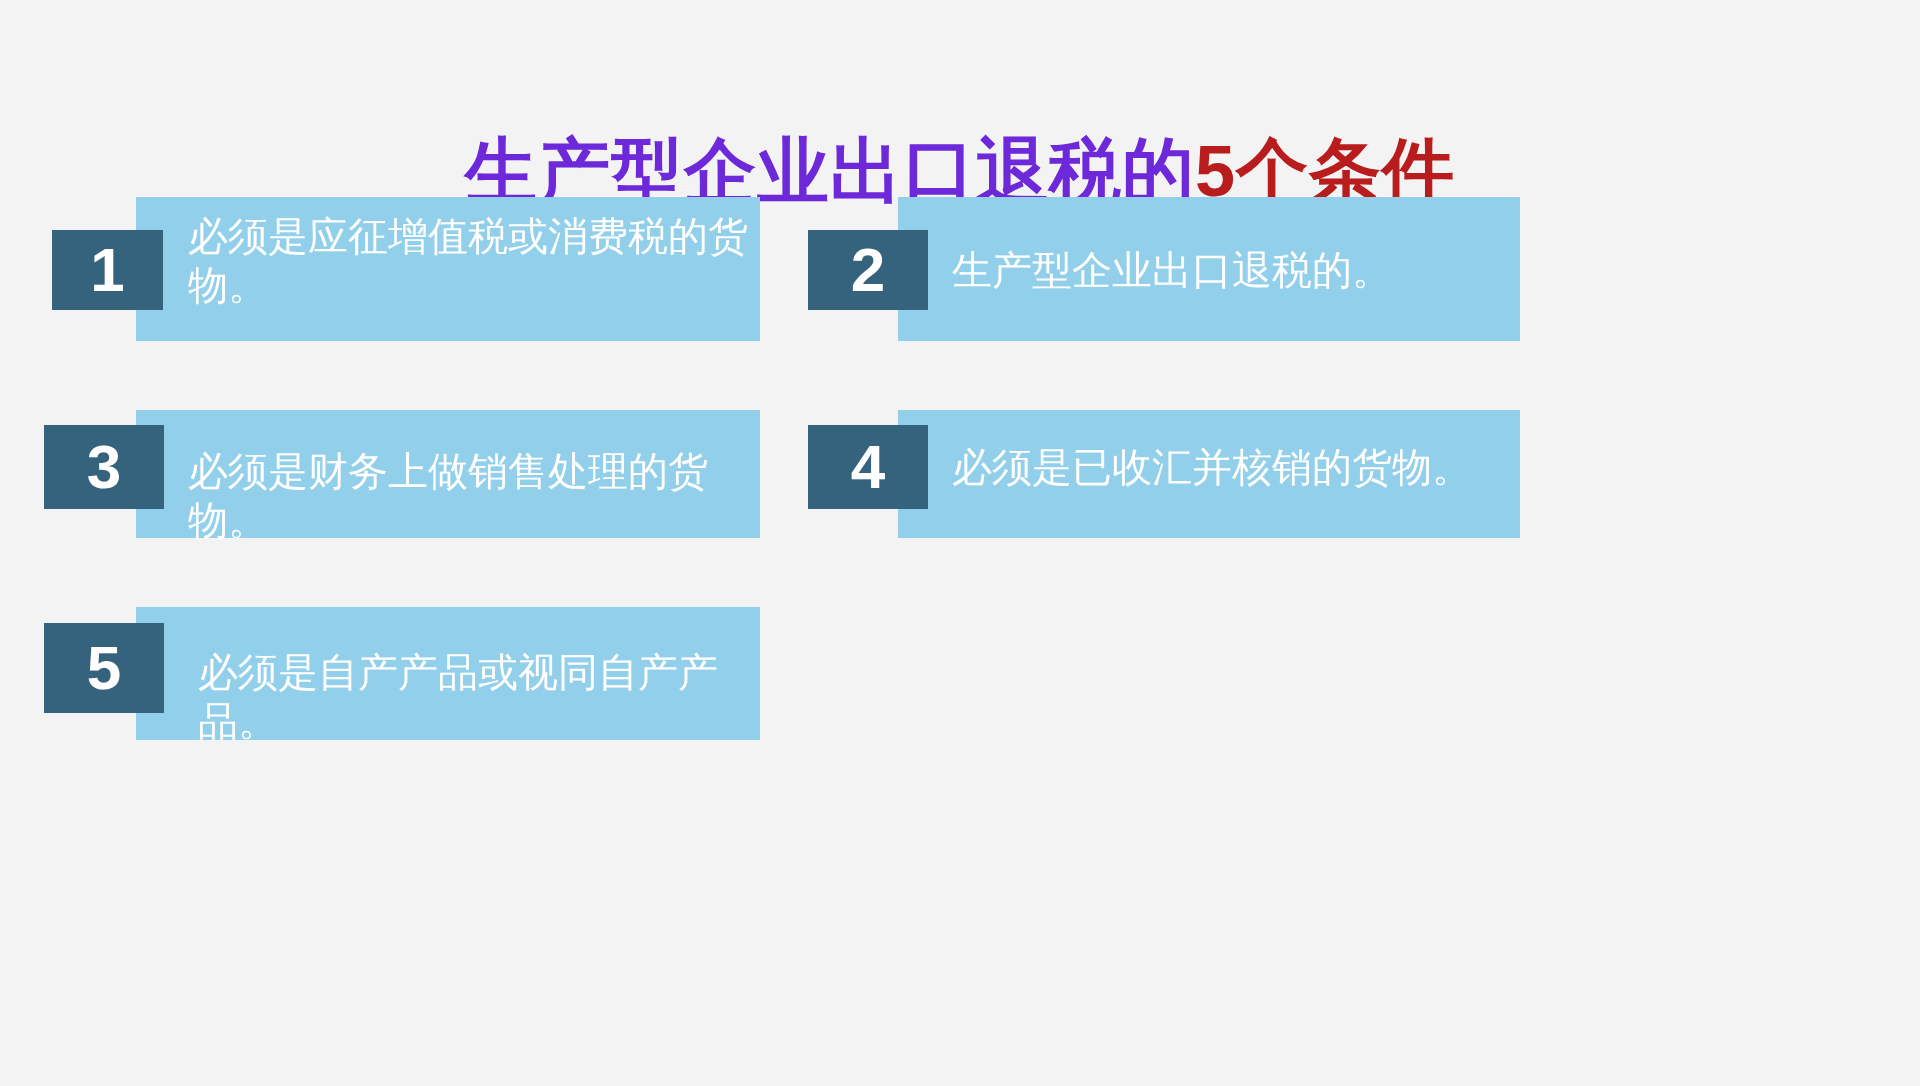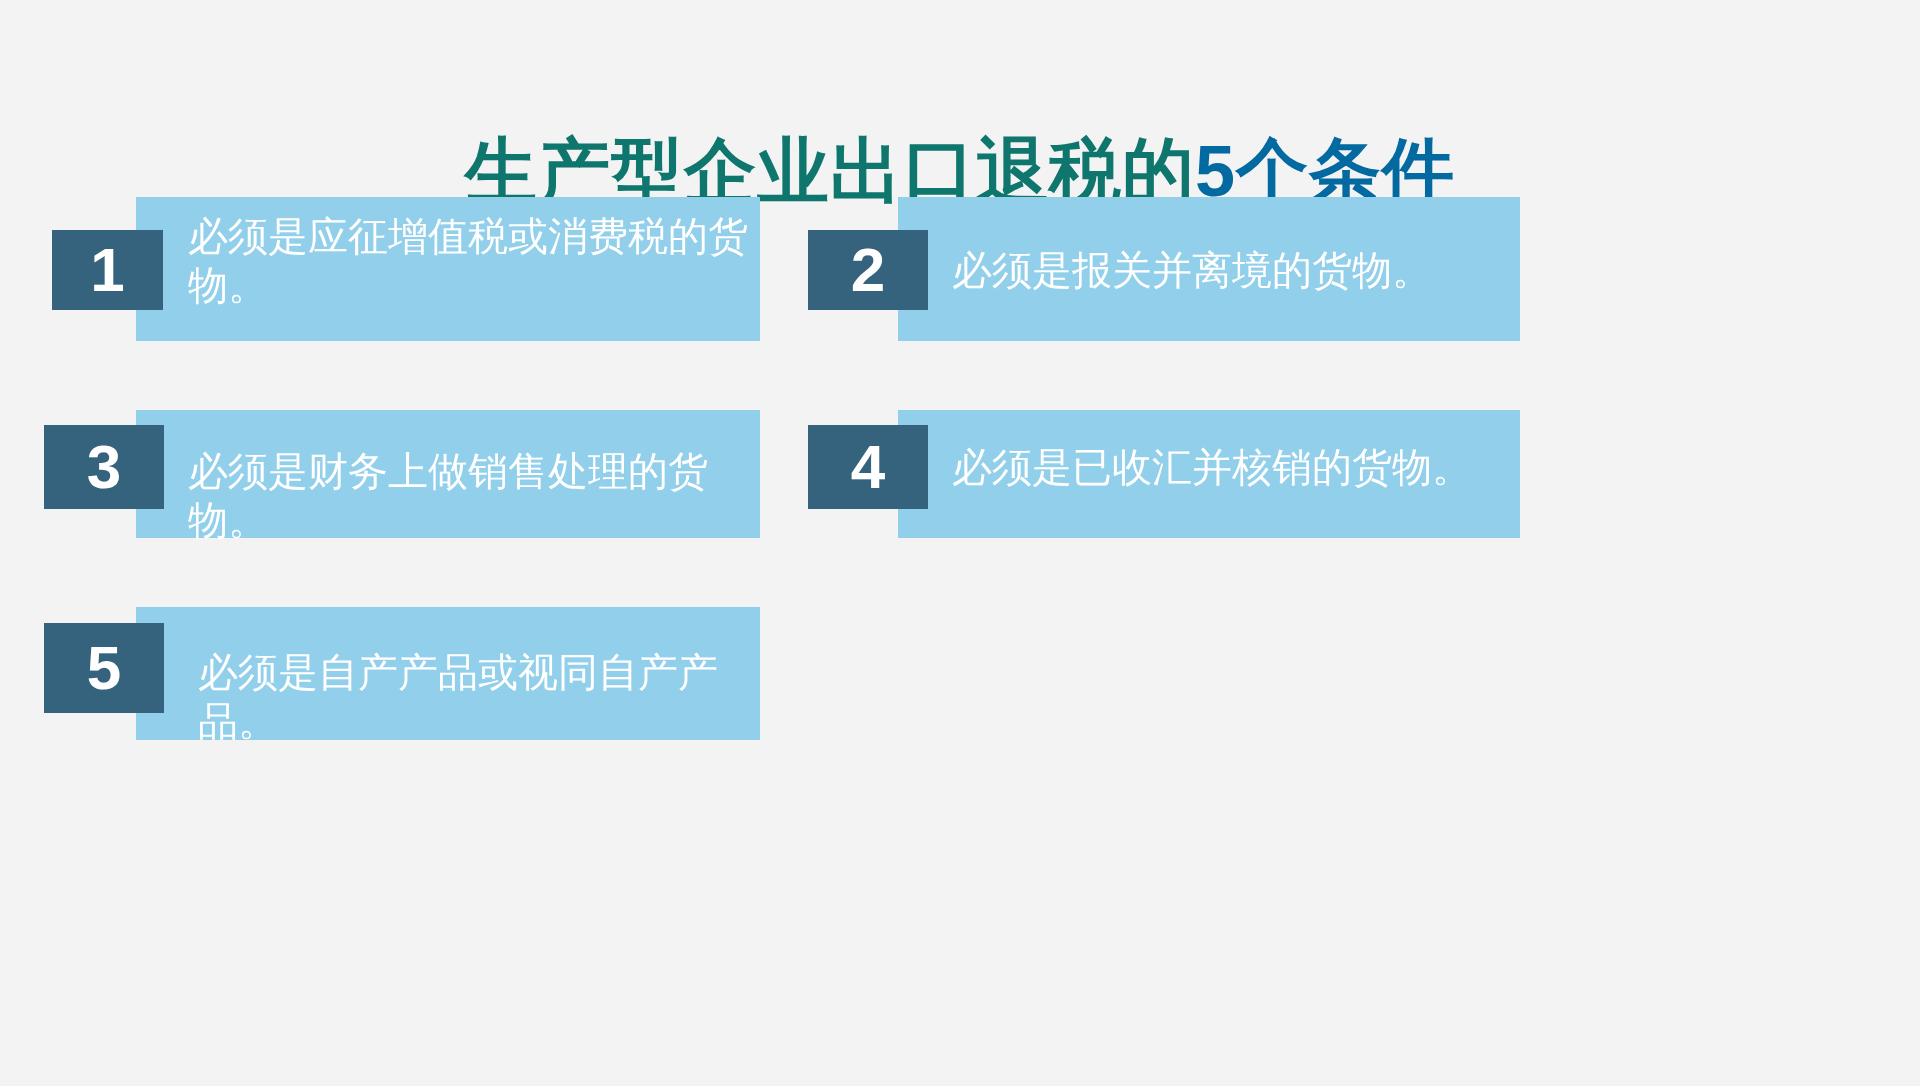--- a/index.html
+++ b/index.html
@@ -29,22 +29,22 @@
     top: 86px;
     width: 1920px;
     text-align: center;
     font-size: 72px;
     font-weight: bold;
     line-height: 1.05;
     letter-spacing: 1px;
     white-space: nowrap;
     color: #111111;
   }
-  .title .t-main { color: #0f766e; font-family: Liberation Serif, serif; }
-  .title .t-accent { color: #0369a1; }
+  .title .t-main { color: #6d28d9; font-family: Liberation Serif, serif; }
+  .title .t-accent { color: #b91c1c; }
 
   
   .card {
     position: absolute;
   }
   .card-bg {
     position: absolute;
     background: #91cfea;
   }
   .badge {
@@ -105,21 +105,21 @@
 
   <div class="card" id="card-1">
     <div class="card-bg"></div>
     <div class="badge">1</div>
     <div class="card-text">必须是应征增值税或消费税的货物。</div>
   </div>
 
   <div class="card" id="card-2">
     <div class="card-bg"></div>
     <div class="badge">2</div>
-    <div class="card-text">必须是报关并离境的货物。</div>
+    <div class="card-text">生产型企业出口退税的。</div>
   </div>
 
   <div class="card" id="card-3">
     <div class="card-bg"></div>
     <div class="badge">3</div>
     <div class="card-text">必须是财务上做销售处理的货物。</div>
   </div>
 
   <div class="card" id="card-4">
     <div class="card-bg"></div>

